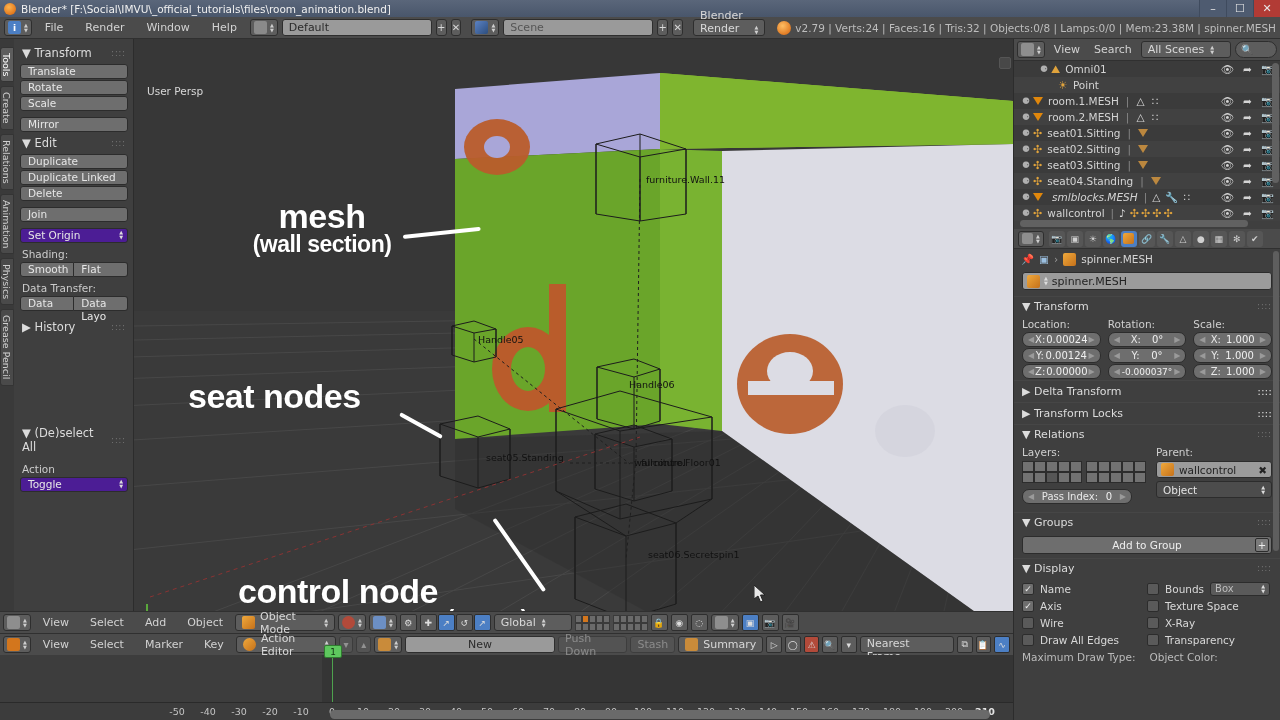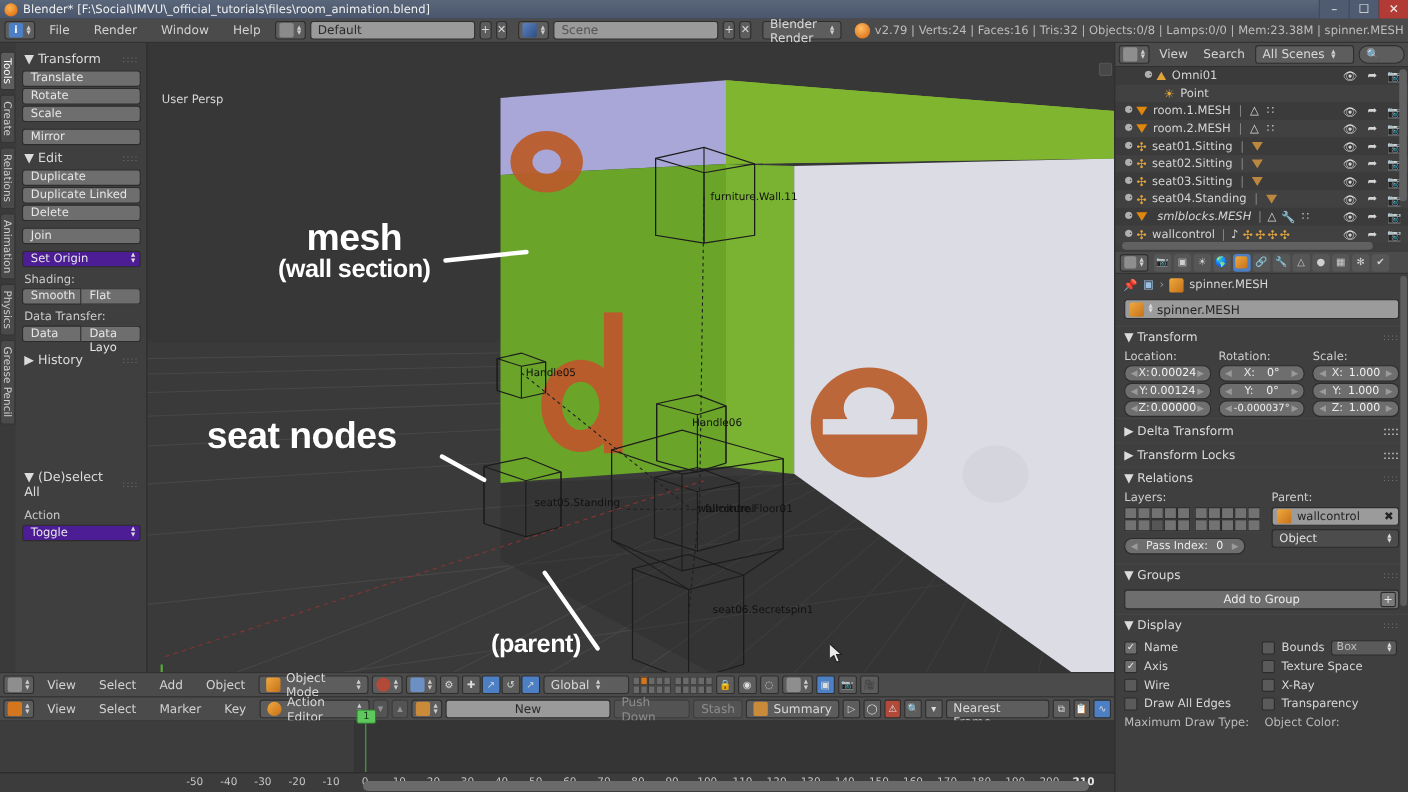--- a/index.html
+++ b/index.html
@@ -359,21 +359,21 @@
       <span class="icon-sq" style="background:linear-gradient(135deg,#5b82c4,#2d4e7e);"></span>
       <span class="spin-arrows">
           <span>▲</span>
           <span>▼</span>
         </span>
     </div>
     <div class="txtfield" style="width:110px;color:#555;">Scene</div>
     <div class="smallbtn">+</div>
     <div class="smallbtn">✕</div>
 
-    <div class="dropdown" style="width:106px;margin-left:6px;">
+    <div class="dropdown" style="width:106px;margin-left:6px;align-items:flex-end;">
       <span>Blender Render</span>
       <span class="spin-arrows">
           <span>▲</span>
           <span>▼</span>
         </span>
     </div>
 
     <div class="blender-logo" style="margin-left:8px;"></div>
     <span class="stats">v2.79 | Verts:24 | Faces:16 | Tris:32 | Objects:0/8 | Lamps:0/0 | Mem:23.38M | spinner.MESH</span>
   </div>
@@ -503,20 +503,21 @@
       <span class="sub">(wall section)</span>
     </div>
     <div class="leader" style="left:403px; top:196px; width:78px; transform:rotate(-6deg);"></div>
 
     <div class="annot" style="left:188px; top:340px;">
       <span class="big">seat nodes</span>
     </div>
     <div class="leader" style="left:400px; top:373px; width:48px; transform:rotate(29deg);"></div>
 
     <div class="annot" style="left:238px; top:535px; text-align:left; width:290px;">
+      <span class="big">control node</span>
       <span class="sub" style="text-align:right;">(parent)</span>
     </div>
     <div class="leader" style="left:494px; top:478px; width:88px; transform:rotate(55deg);"></div>
 
     <svg class="axis-gizmo" viewBox="0 0 40 40">
       <line x1="12" y1="30" x2="12" y2="10" stroke="#5aa83c" stroke-width="2"></line>
       <line x1="12" y1="30" x2="30" y2="34" stroke="#3a6fc4" stroke-width="2"></line>
       <line x1="12" y1="30" x2="2" y2="36" stroke="#c44545" stroke-width="2"></line>
     </svg>
 

